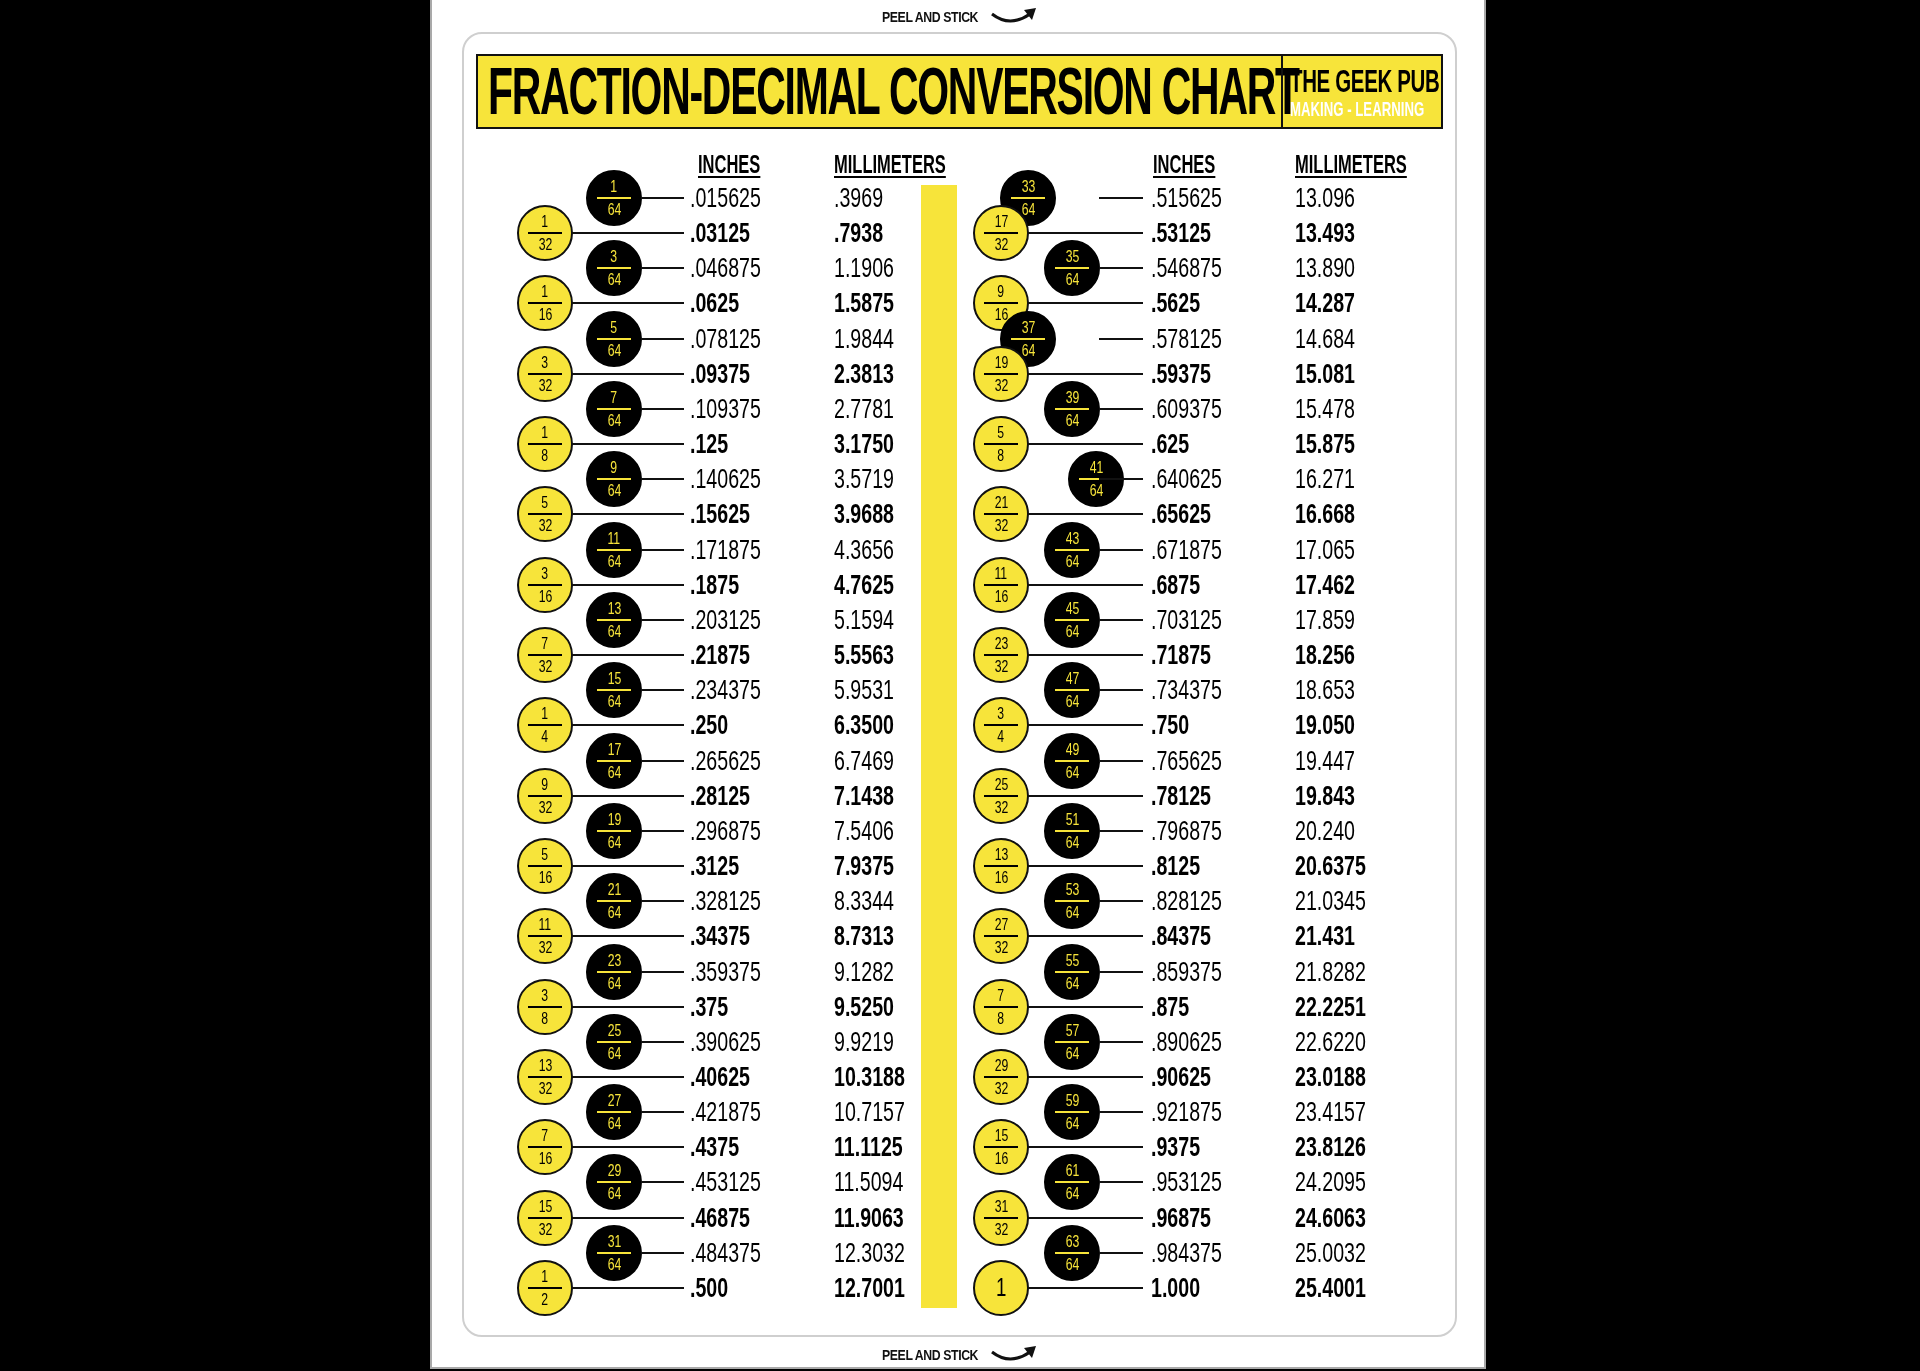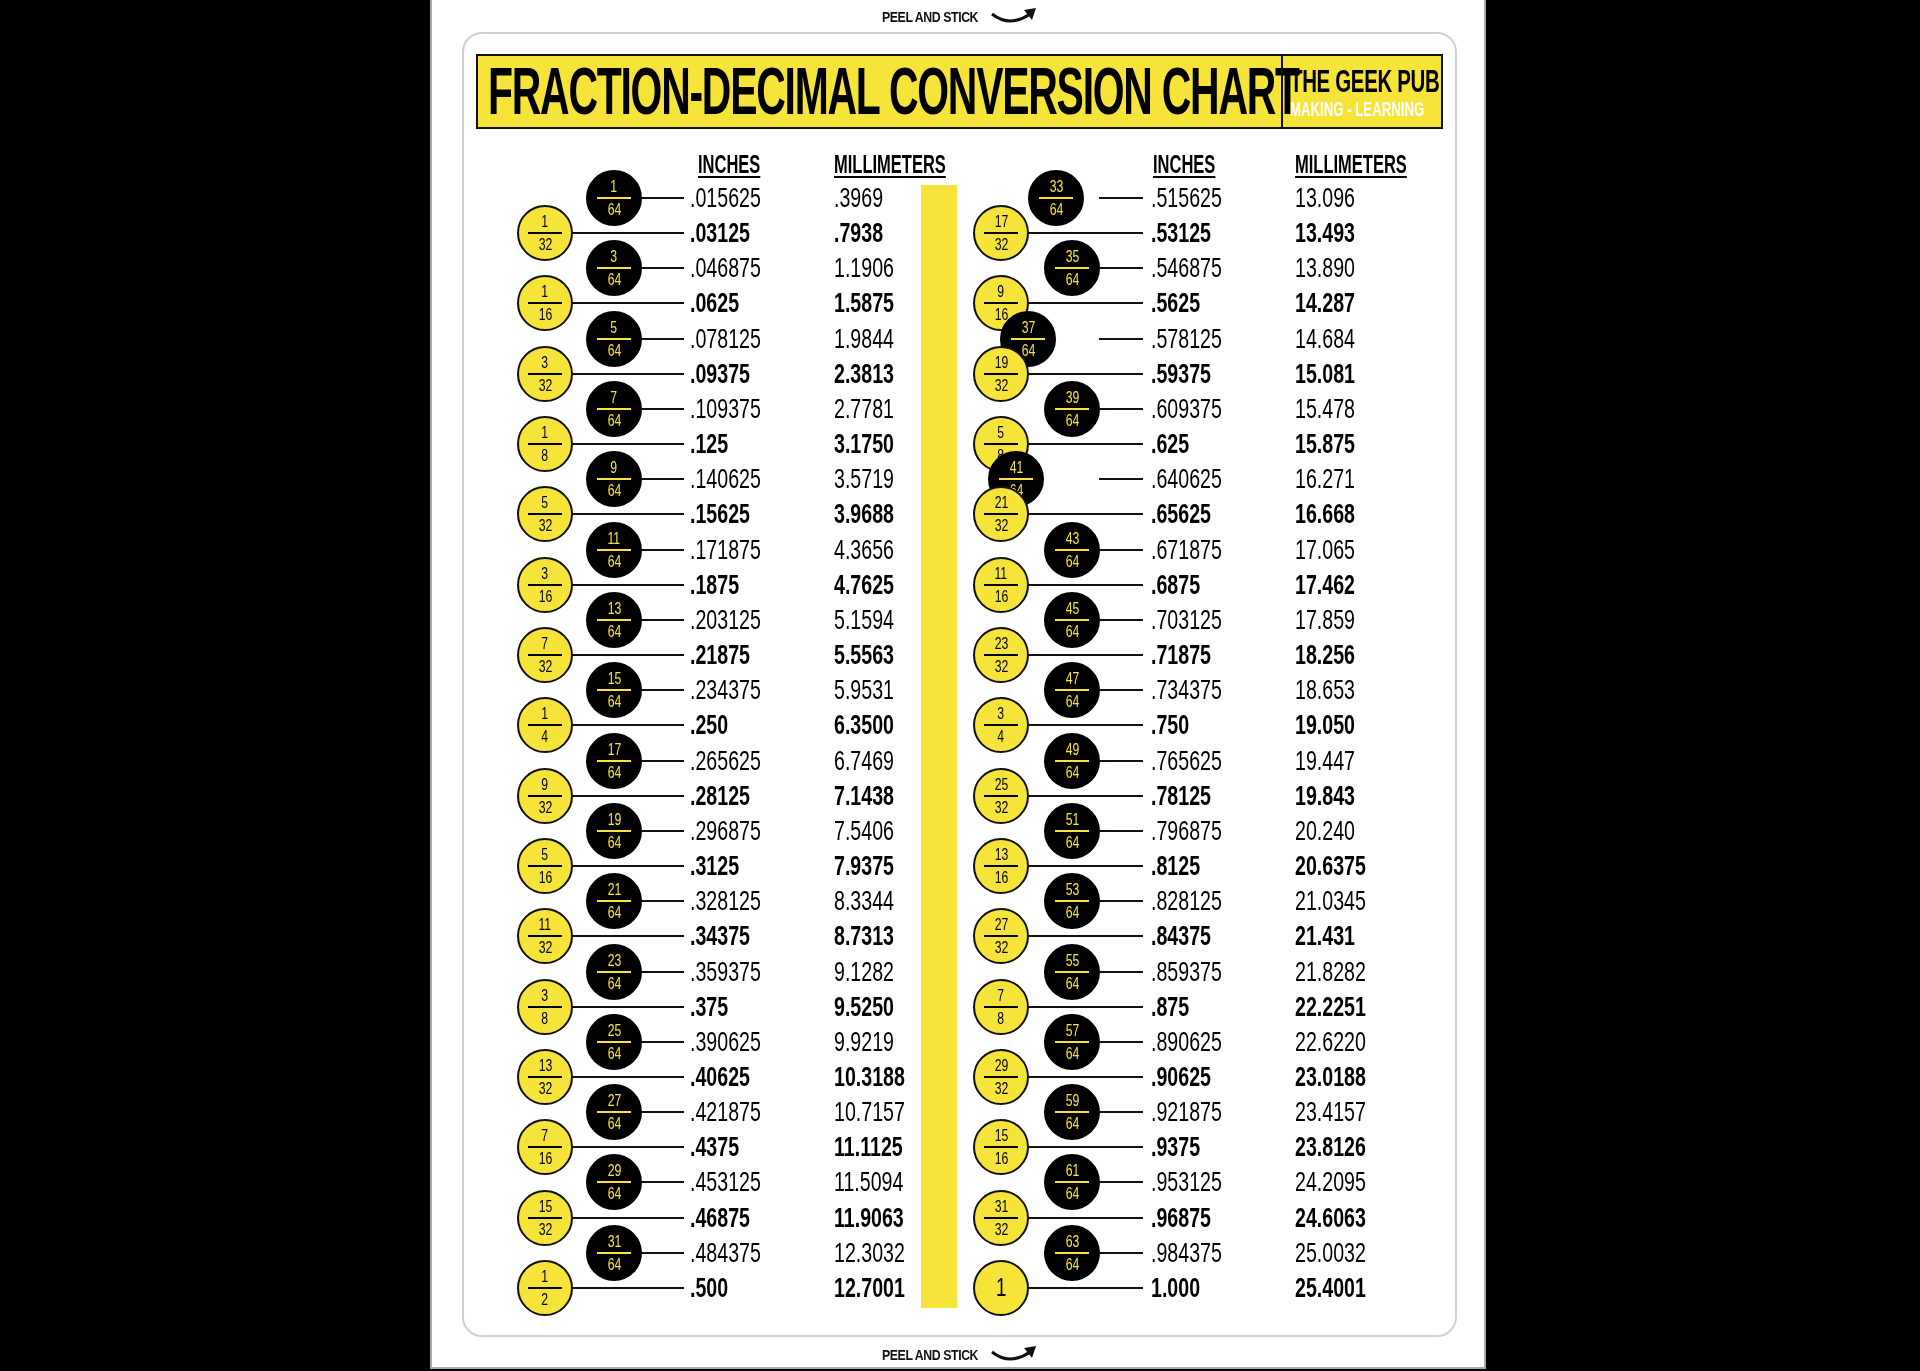--- a/index.html
+++ b/index.html
@@ -393,21 +393,21 @@
         <span class="bar"></span>
         <span class="den">2</span>
       </div>
       <div class="leader" style="left:572px;width:112px"></div>
       <span class="val bold" style="left:690px">.500</span>
       <span class="val bold" style="left:834px">12.7001</span>
     </div>
   </div>
 <div id="rows-right">
     <div class="row" style="top: 198px;">
-      <div class="circ b" style="left:1028px">
+      <div class="circ b" style="left:1000px">
         <span class="num">33</span>
         <span class="bar"></span>
         <span class="den">64</span>
       </div>
       <div class="leader" style="left:1099px;width:44px"></div>
       <span class="val " style="left:1151px">.515625</span>
       <span class="val " style="left:1295px">13.096</span>
     </div>
     <div class="row" style="top: 233.16px;">
       <div class="circ y" style="left:973px">
@@ -473,21 +473,21 @@
       <div class="circ y" style="left:973px">
         <span class="num">5</span>
         <span class="bar"></span>
         <span class="den">8</span>
       </div>
       <div class="leader" style="left:1028px;width:115px"></div>
       <span class="val bold" style="left:1151px">.625</span>
       <span class="val bold" style="left:1295px">15.875</span>
     </div>
     <div class="row" style="top: 479.28px;">
-      <div class="circ b" style="left:988px">
+      <div class="circ b" style="left:1068px">
         <span class="num">41</span>
         <span class="bar"></span>
         <span class="den">64</span>
       </div>
       <div class="leader" style="left:1099px;width:44px"></div>
       <span class="val " style="left:1151px">.640625</span>
       <span class="val " style="left:1295px">16.271</span>
     </div>
     <div class="row" style="top: 514.44px;">
       <div class="circ y" style="left:973px">

